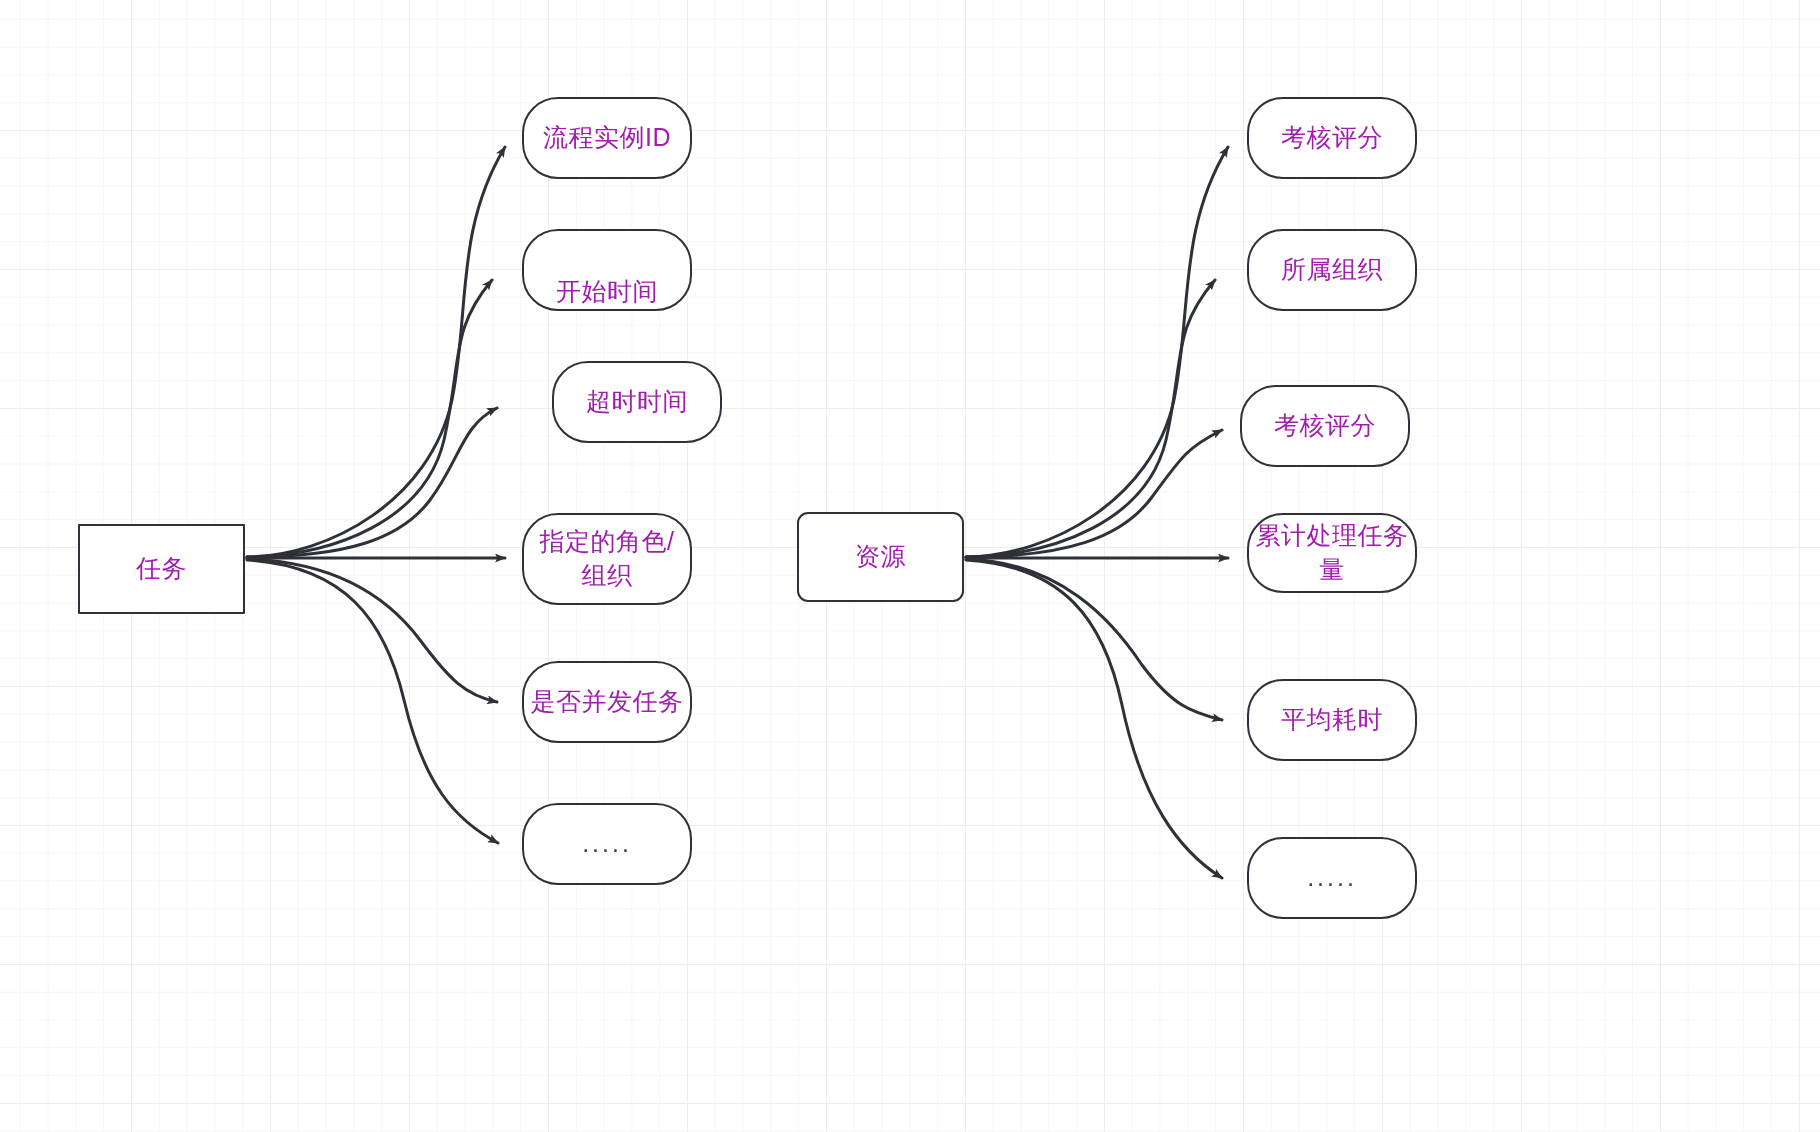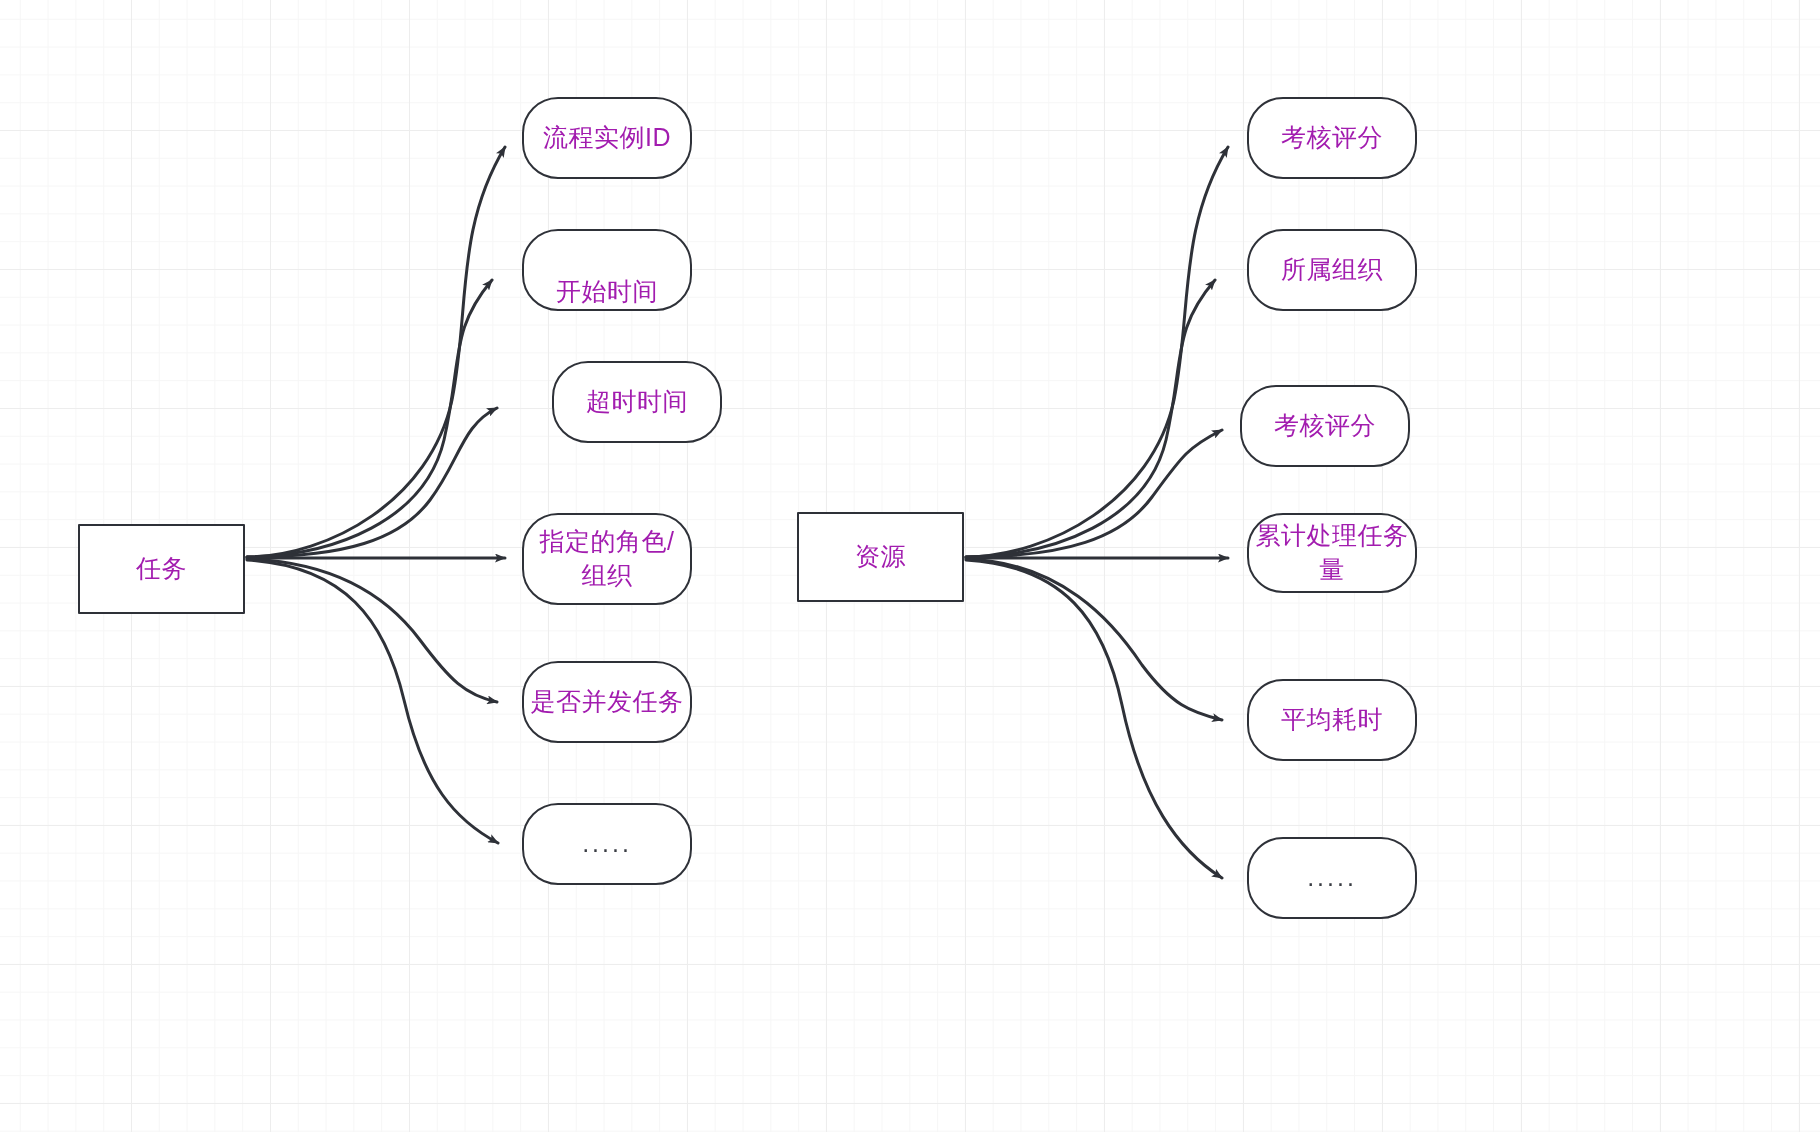--- a/index.html
+++ b/index.html
@@ -90,21 +90,21 @@
 
   <div id="nodes-layer">
       <div class="node entity" style="left: 78px; top: 512px; width: 167px; height: 90px; margin-top: 12px;"><span>任务</span></div>
       <div class="node attr" style="left: 522px; top: 97px; width: 170px; height: 82px;"><span>流程实例ID</span></div>
       <div class="node attr" style="left: 522px; top: 229px; width: 170px; height: 82px; align-items: flex-end;"><span>开始时间</span></div>
       <div class="node attr" style="left: 552px; top: 361px; width: 170px; height: 82px;"><span>超时时间</span></div>
       <div class="node attr" style="left: 522px; top: 513px; width: 170px; height: 92px;"><span>指定的角色/
 组织</span></div>
       <div class="node attr" style="left: 522px; top: 661px; width: 170px; height: 82px;"><span>是否并发任务</span></div>
       <div class="node attr dots" style="left: 522px; top: 803px; width: 170px; height: 82px;"><span>.....</span></div>
-      <div class="node entity" style="left: 797px; top: 512px; width: 167px; height: 90px;"><span>资源</span></div>
+      <div class="node entity" style="left: 797px; top: 512px; width: 167px; height: 90px; border-radius: 11px;"><span>资源</span></div>
       <div class="node attr" style="left: 1247px; top: 97px; width: 170px; height: 82px;"><span>考核评分</span></div>
       <div class="node attr" style="left: 1247px; top: 229px; width: 170px; height: 82px;"><span>所属组织</span></div>
       <div class="node attr" style="left: 1240px; top: 385px; width: 170px; height: 82px;"><span>考核评分</span></div>
       <div class="node attr" style="left: 1247px; top: 513px; width: 170px; height: 80px;"><span>累计处理任务
 量</span></div>
       <div class="node attr" style="left: 1247px; top: 679px; width: 170px; height: 82px;"><span>平均耗时</span></div>
       <div class="node attr dots" style="left: 1247px; top: 837px; width: 170px; height: 82px;"><span>.....</span></div>
     </div>
 
 </div>

